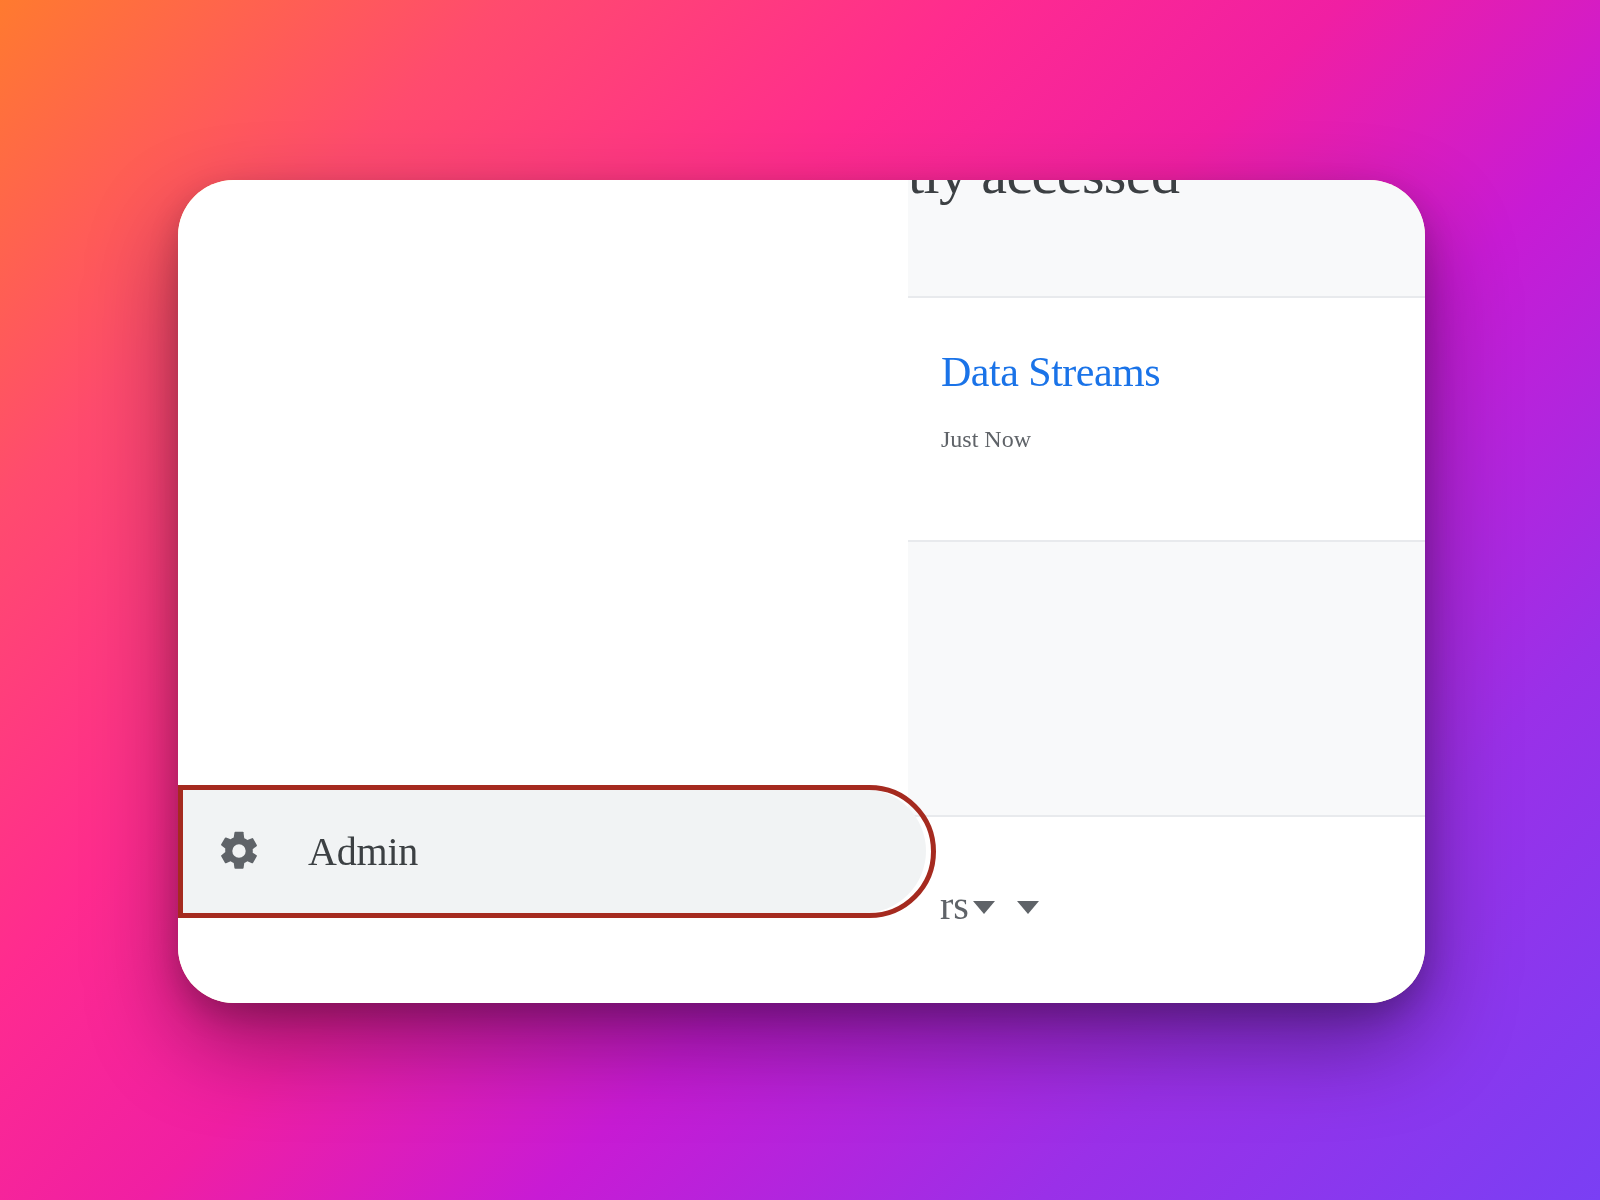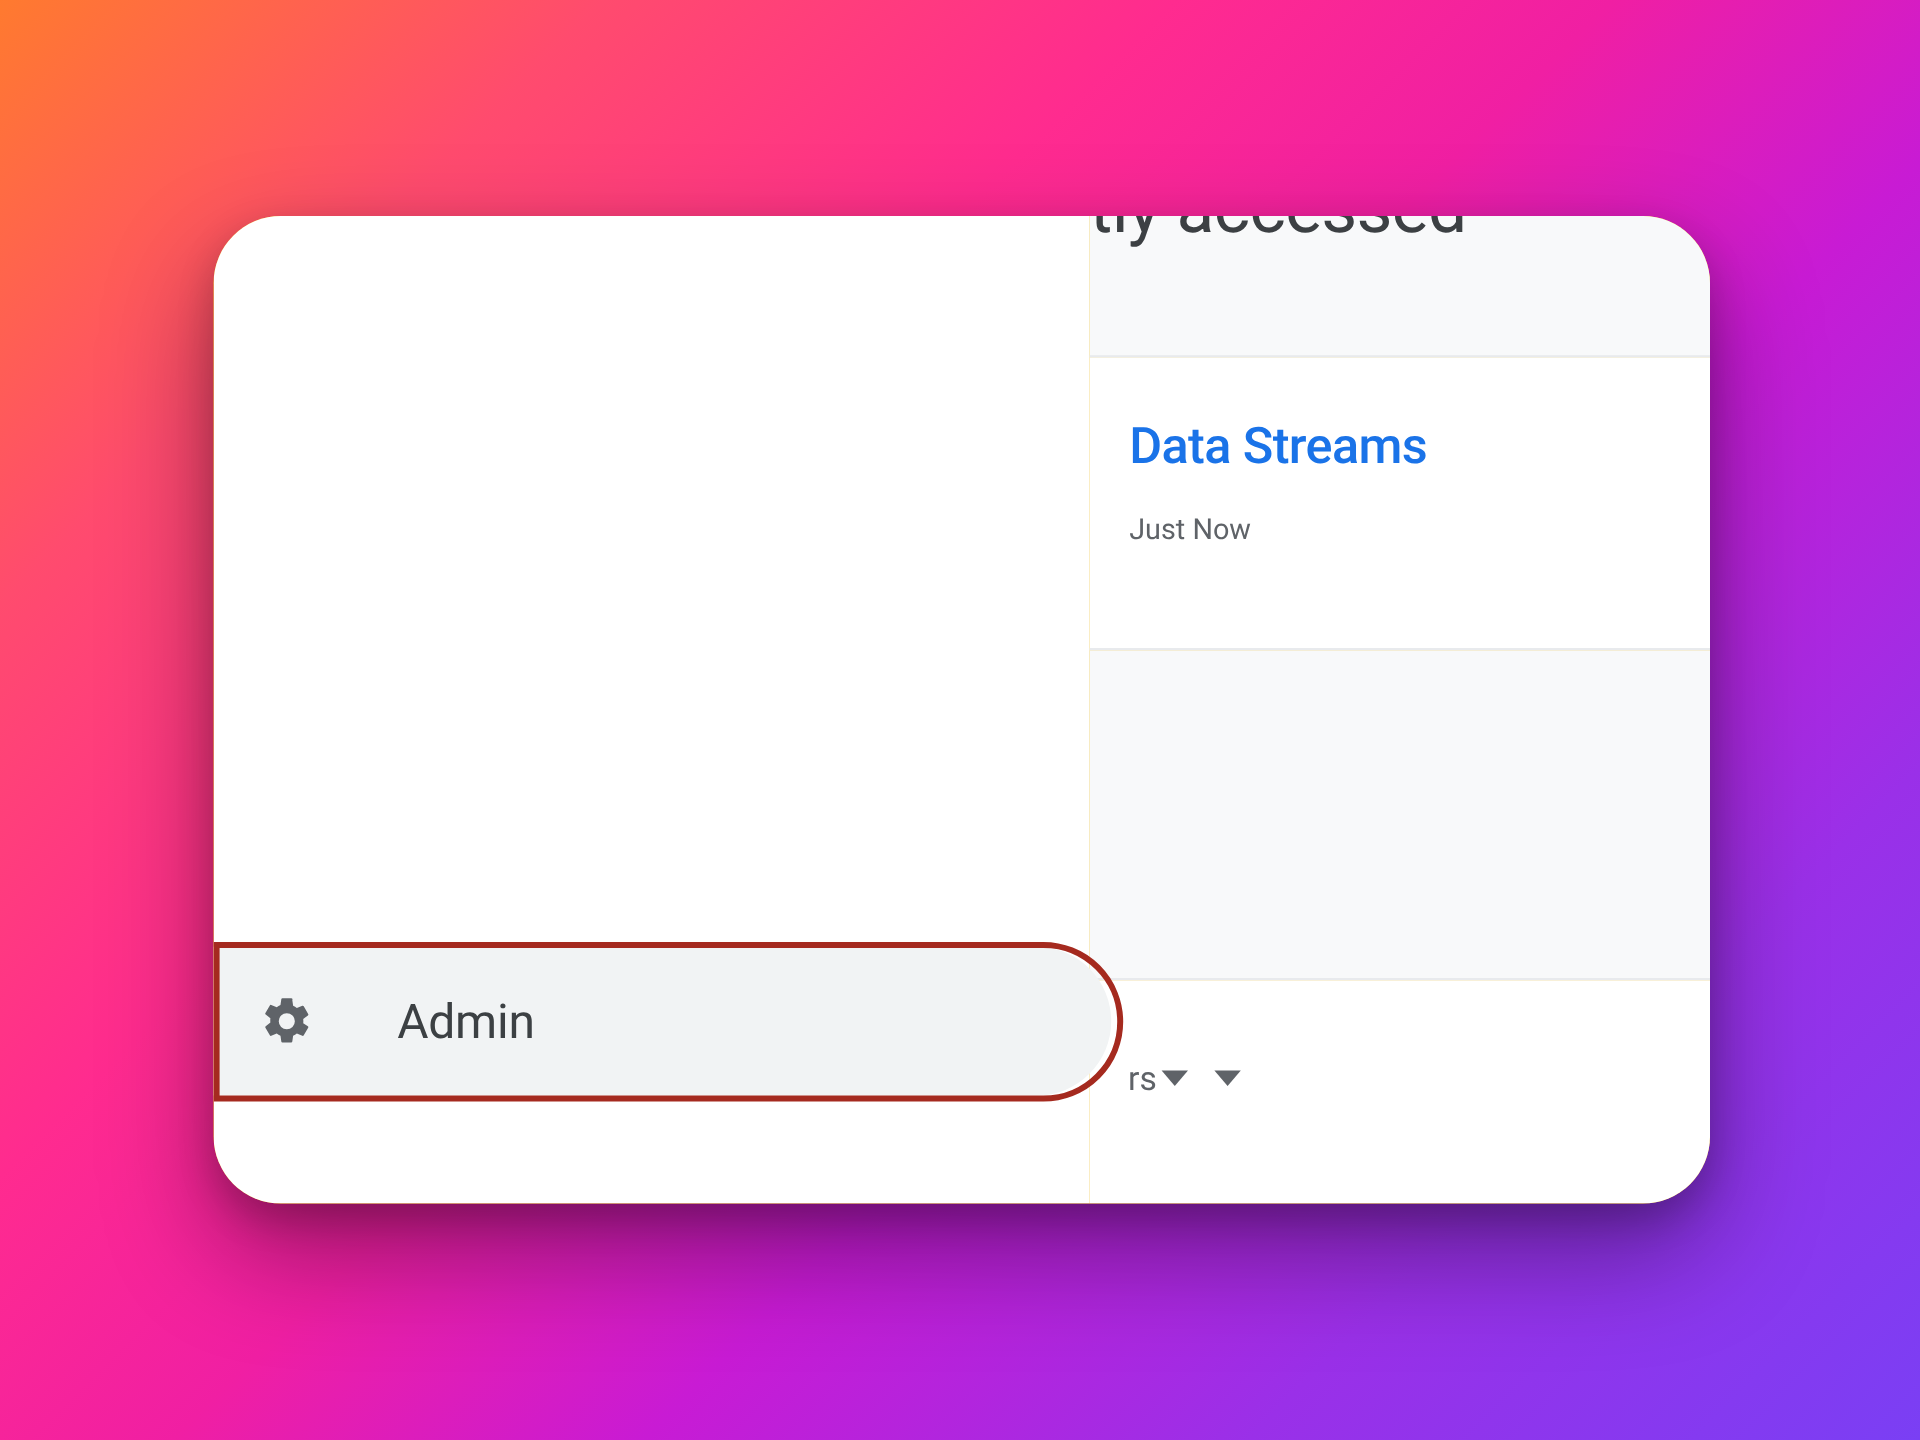--- a/index.html
+++ b/index.html
@@ -18,24 +18,25 @@
     align-items: center;
     justify-content: center;
   }
 
   .card {
     position: absolute;
     left: 178px;
     top: 180px;
     width: 1247px;
     height: 823px;
-    background: #eab308;
+    background: #fef9c3;
     border-radius: 56px;
     box-shadow: 0 40px 90px rgba(0,0,0,0.38), 0 12px 30px rgba(0,0,0,0.18);
     overflow: hidden;
+    font-family: Liberation Serif, serif;
   }
 
   
   .sidebar {
     position: absolute;
     left: 0;
     top: 0;
     width: 730px;
     height: 100%;
     background: #ffffff;
@@ -61,21 +62,21 @@
     left: 0;
     top: 609px;
     width: 748px;
     height: 124px;
     background: #f1f3f4;
     border-top-right-radius: 62px;
     border-bottom-right-radius: 62px;
     display: flex;
     align-items: center;
     padding-left: 38px;
-    gap: 69px;
+    gap: 46px;
     cursor: pointer;
     z-index: 3;
   }
   .admin-row .gear {
     width: 46px;
     height: 46px;
     color: #5f6368;
     flex-shrink: 0;
   }
   .admin-row .label {
@@ -162,21 +163,21 @@
     right: 0;
     bottom: 0;
     background: #ffffff;
     display: flex;
     align-items: center;
   }
   .filters-text {
     position: absolute;
     left: 762px;
     top: 702px;
-    font-size: 28px;
+    font-size: 40px;
     color: #5f6368;
     white-space: nowrap;
     display: flex;
     align-items: center;
     gap: 14px;
   }
   .caret {
     display: inline-block;
     width: 0; height: 0;
     border-left: 11px solid transparent;

